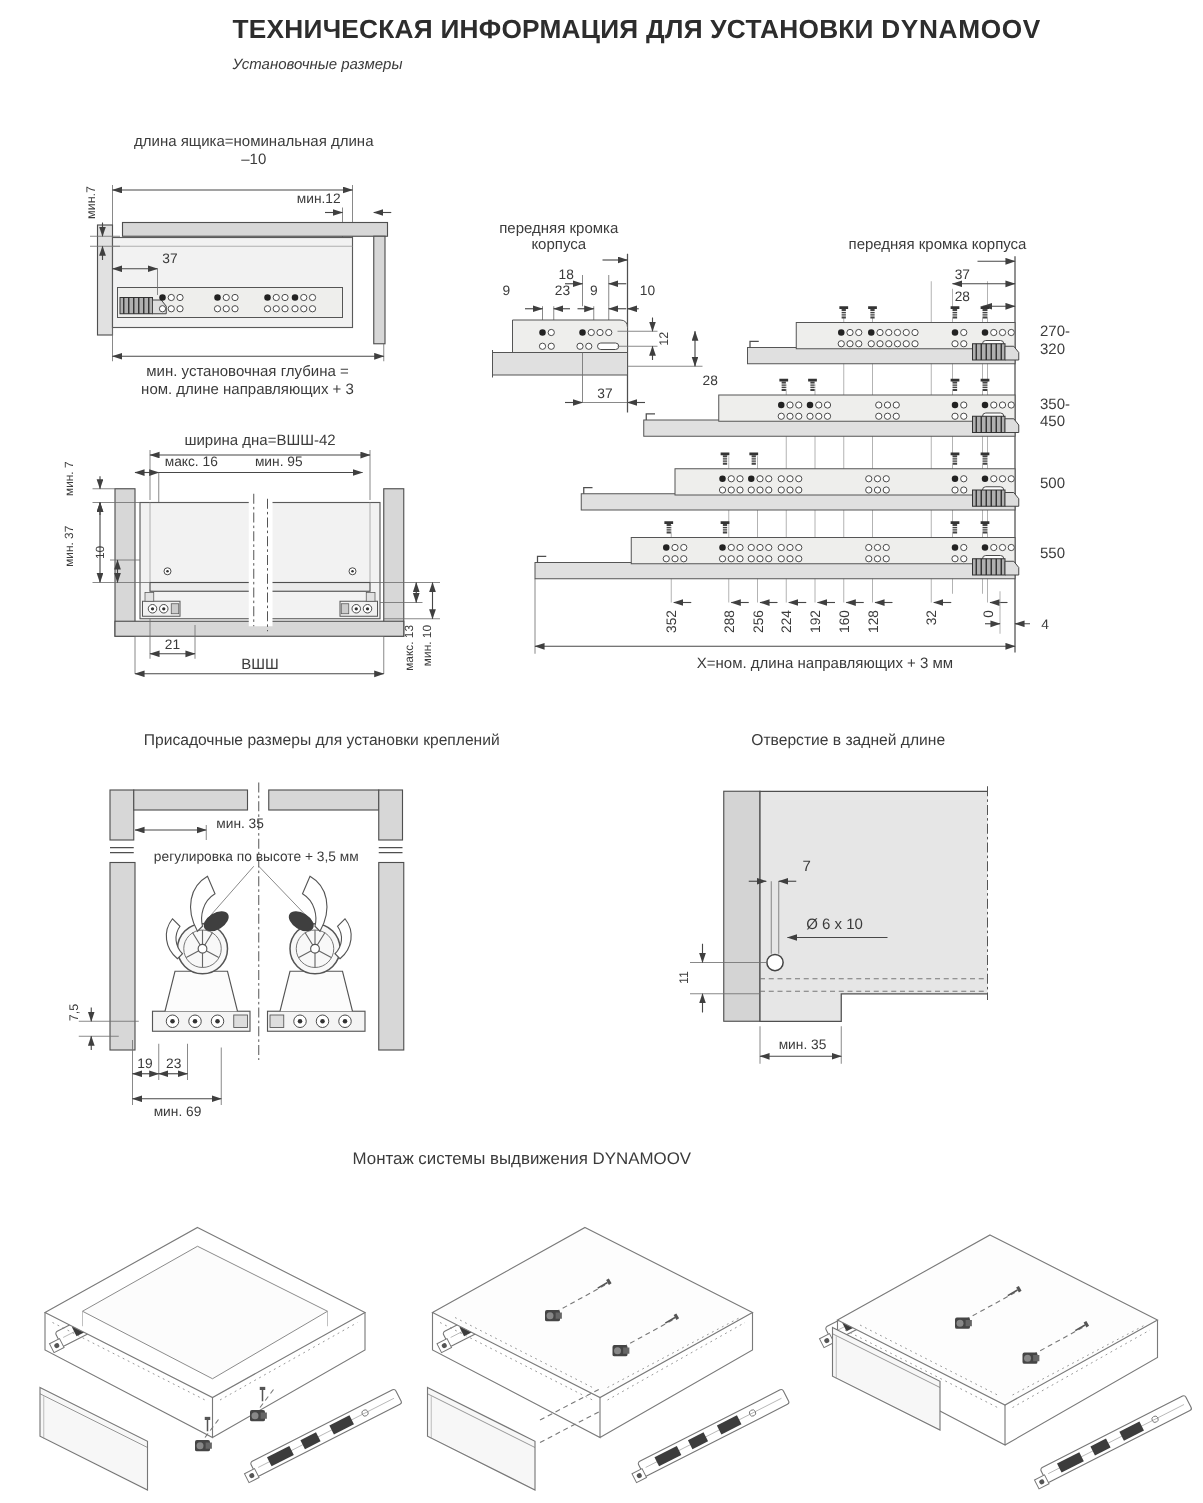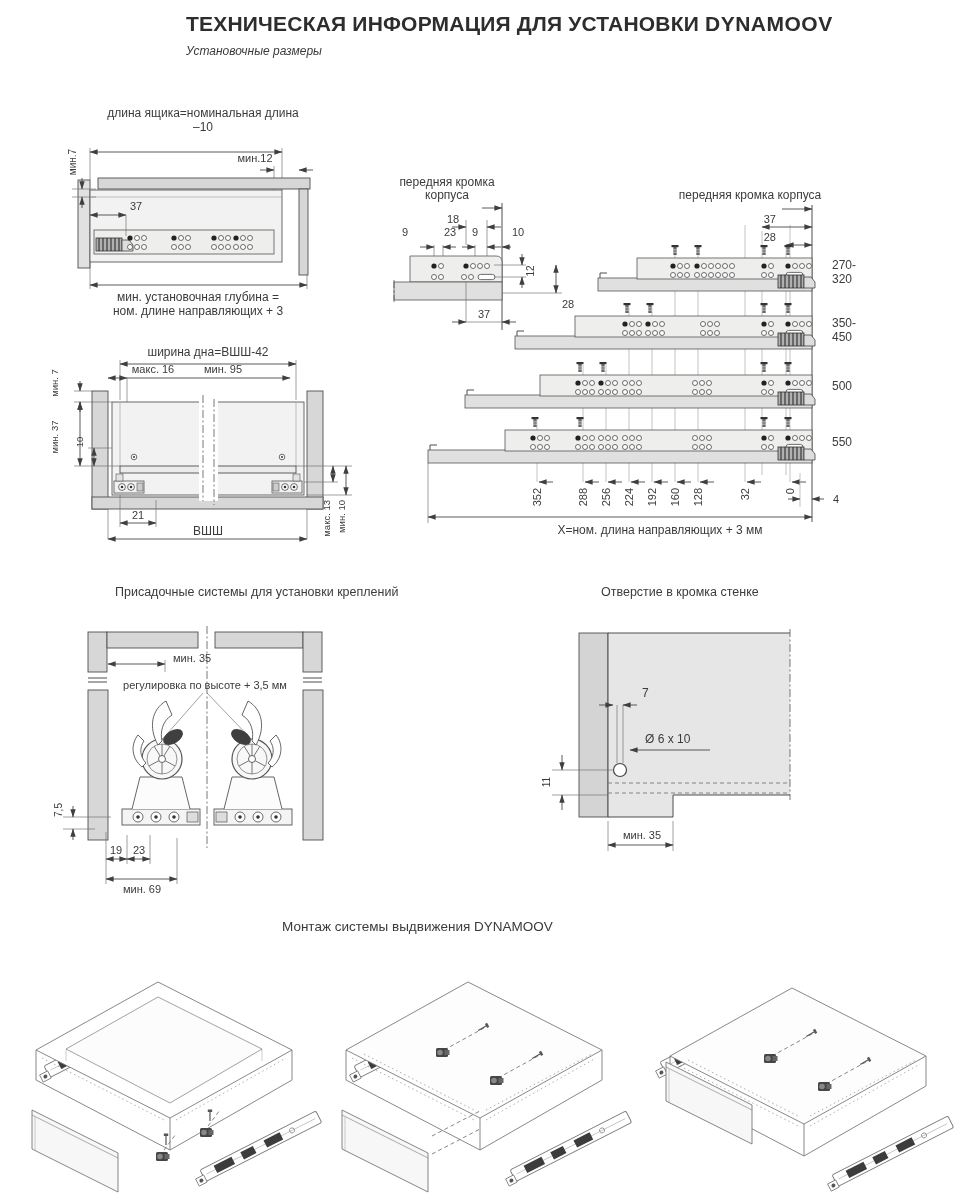--- a/index.html
+++ b/index.html
@@ -419,22 +419,22 @@
   <line class="dim" x1="58" y1="194" x2="257" y2="194" marker-start="url(#ahs)" marker-end="url(#ah)"></line>
   <text class="t12 mid" x="158" y="190">ВШШ</text>
 
   <path class="ext" d="M246,121h56 M254,137h34 M257,150h45"></path>
   <line class="dim" x1="283" y1="121" x2="283" y2="137" marker-start="url(#ahs)" marker-end="url(#ah)"></line>
   <line class="dim" x1="296" y1="121" x2="296" y2="150" marker-start="url(#ahs)" marker-end="url(#ah)"></line>
   <text class="t9 end" transform="rotate(-90 280 155)" x="280" y="155">макс. 13</text>
   <text class="t9 end" transform="rotate(-90 295 155)" x="295" y="155">мин. 10</text>
 </svg>
 
-<div class="abs secHead" id="mountHead">Присадочные системы для установки креплений</div>
-<div class="abs secHead" id="holeHead">Отверстие в кромка стенке</div>
+<div class="abs secHead" id="mountHead">Присадочные размеры для установки креплений</div>
+<div class="abs secHead" id="holeHead">Отверстие в задней длине</div>
 
 <svg style="left:55px;top:620px" width="330" height="285" viewBox="0 0 330 285">
   <g>
     <rect class="wood" x="33" y="12" width="19" height="40"></rect>
     <rect class="wood" x="52" y="12" width="91" height="16"></rect>
     <rect class="wood" x="160" y="12" width="88" height="16"></rect>
     <rect class="wood" x="248" y="12" width="19" height="40"></rect>
     <path class="edge" d="M33,58h19 M33,62h19 M248,58h19 M248,62h19"></path>
     <rect class="wood" x="33" y="70" width="20" height="150"></rect>
     <rect class="wood" x="248" y="70" width="20" height="150"></rect>

